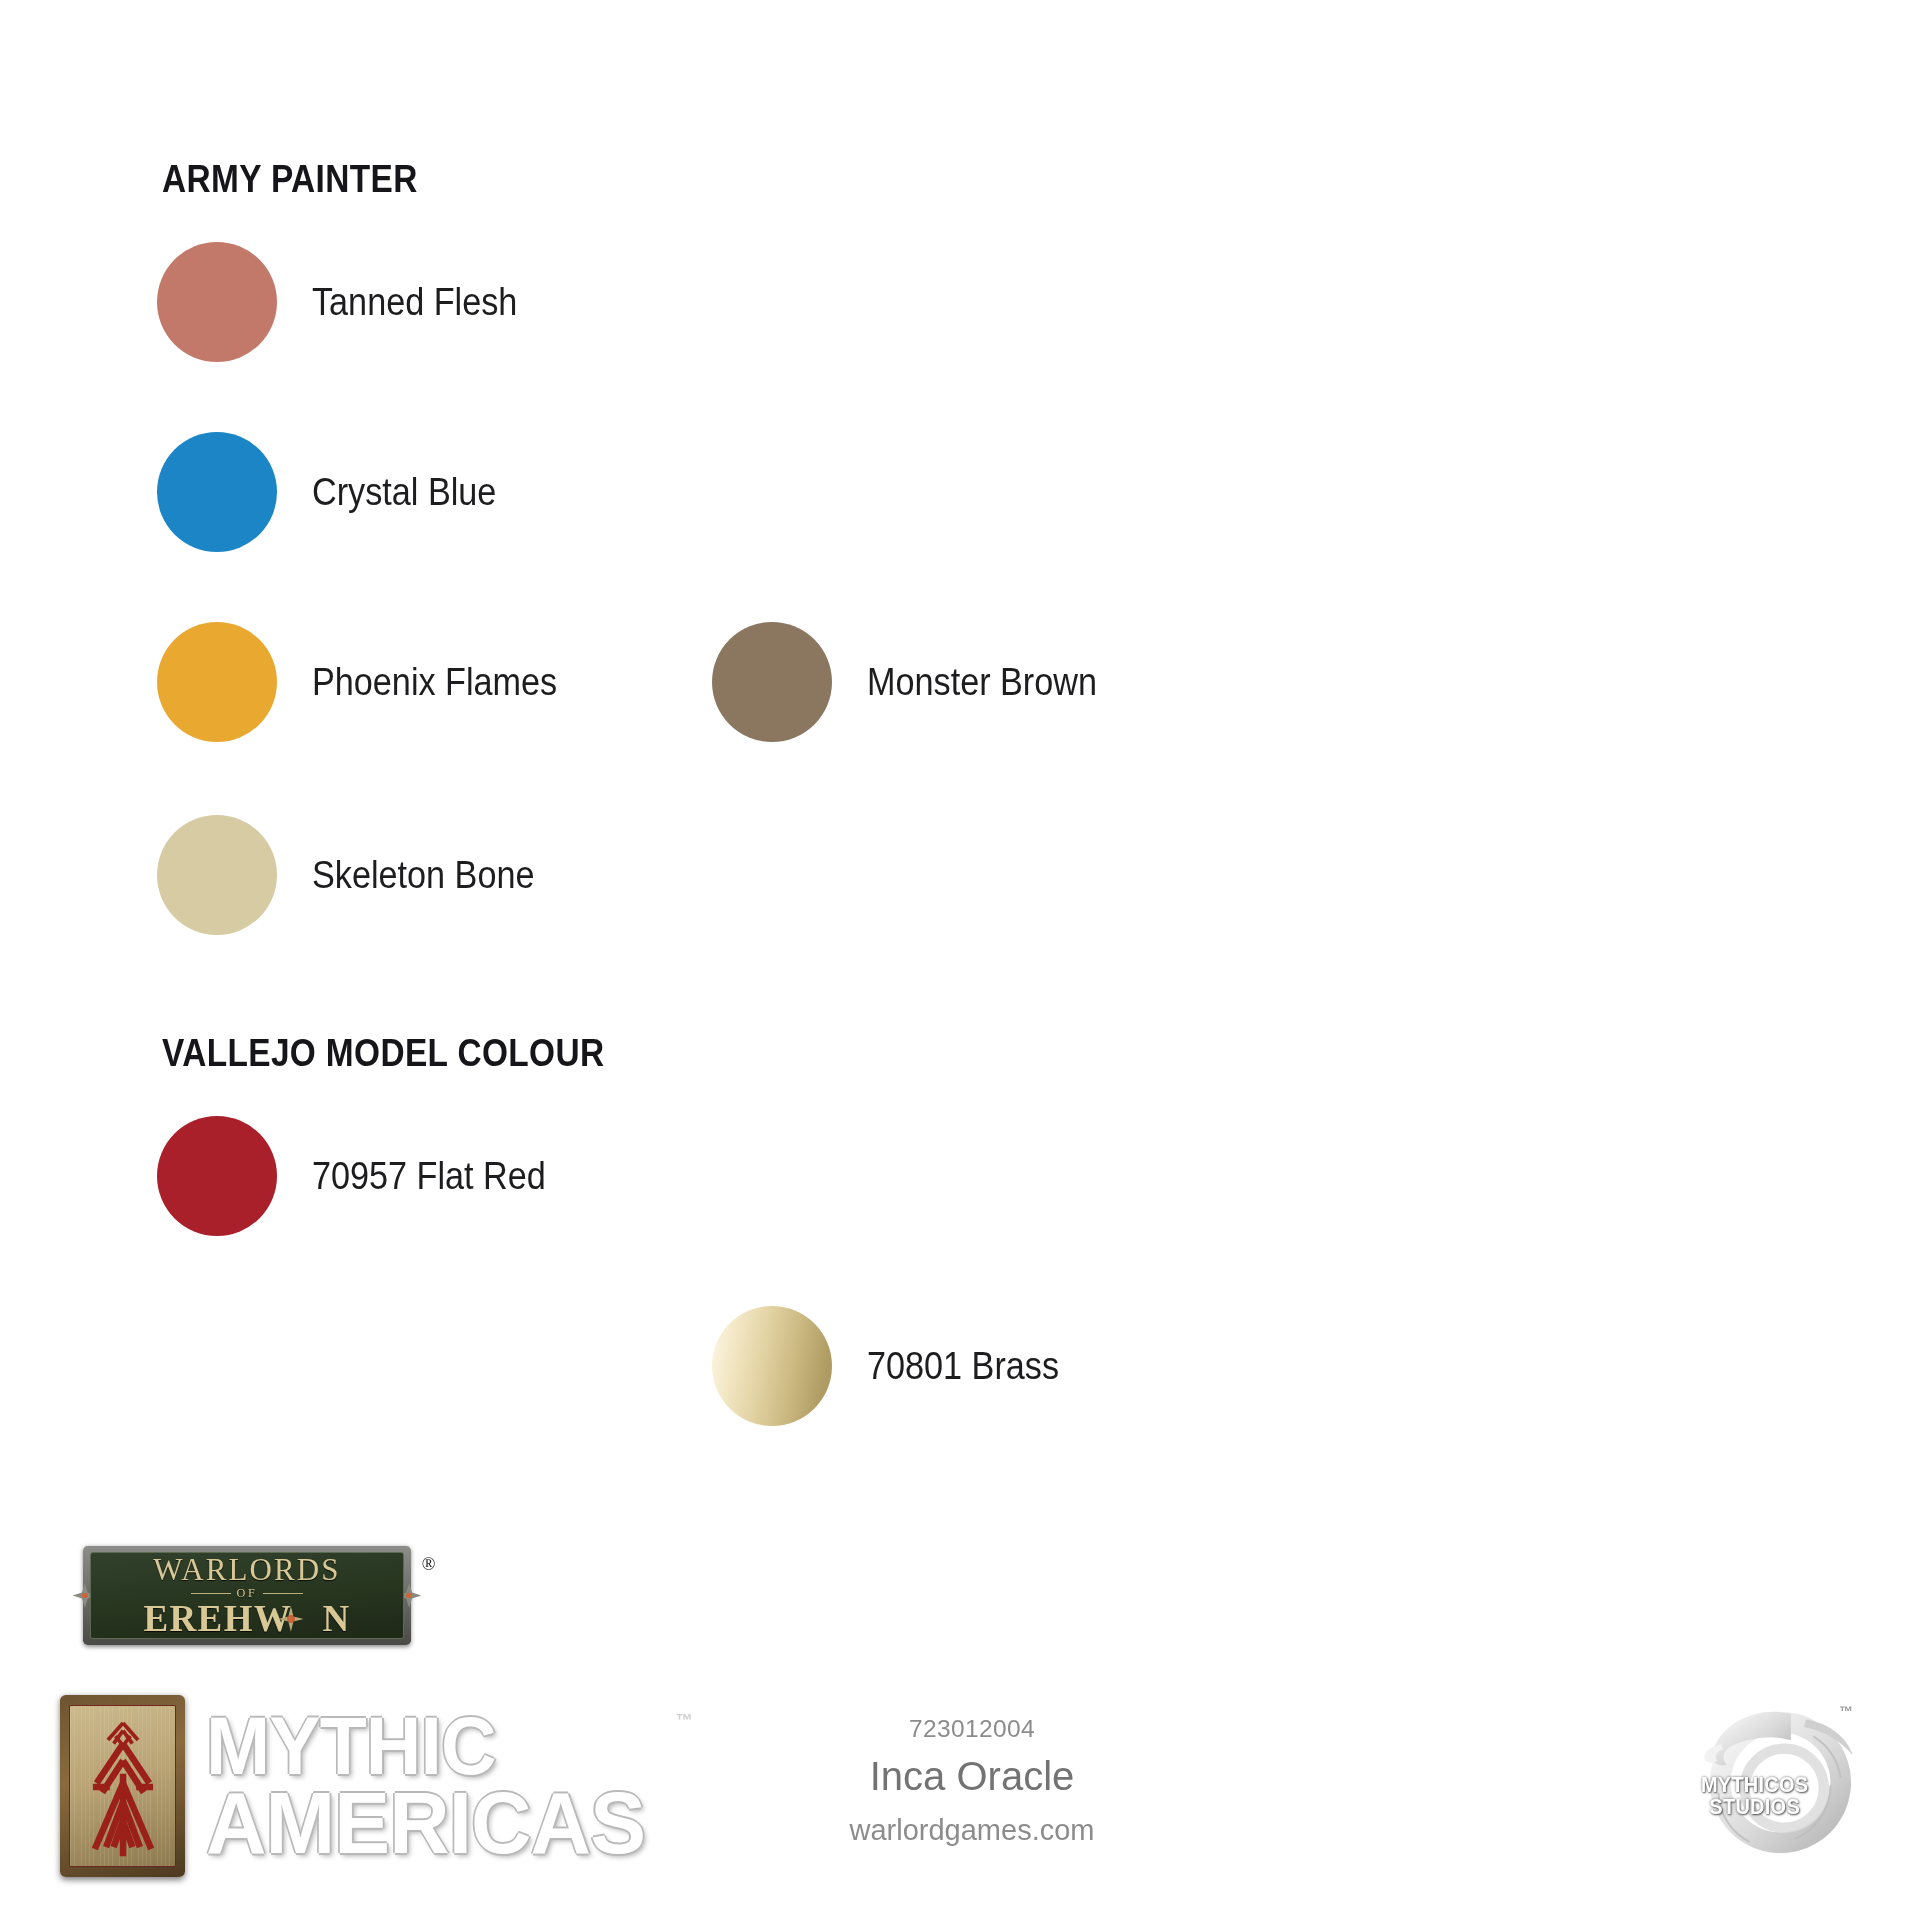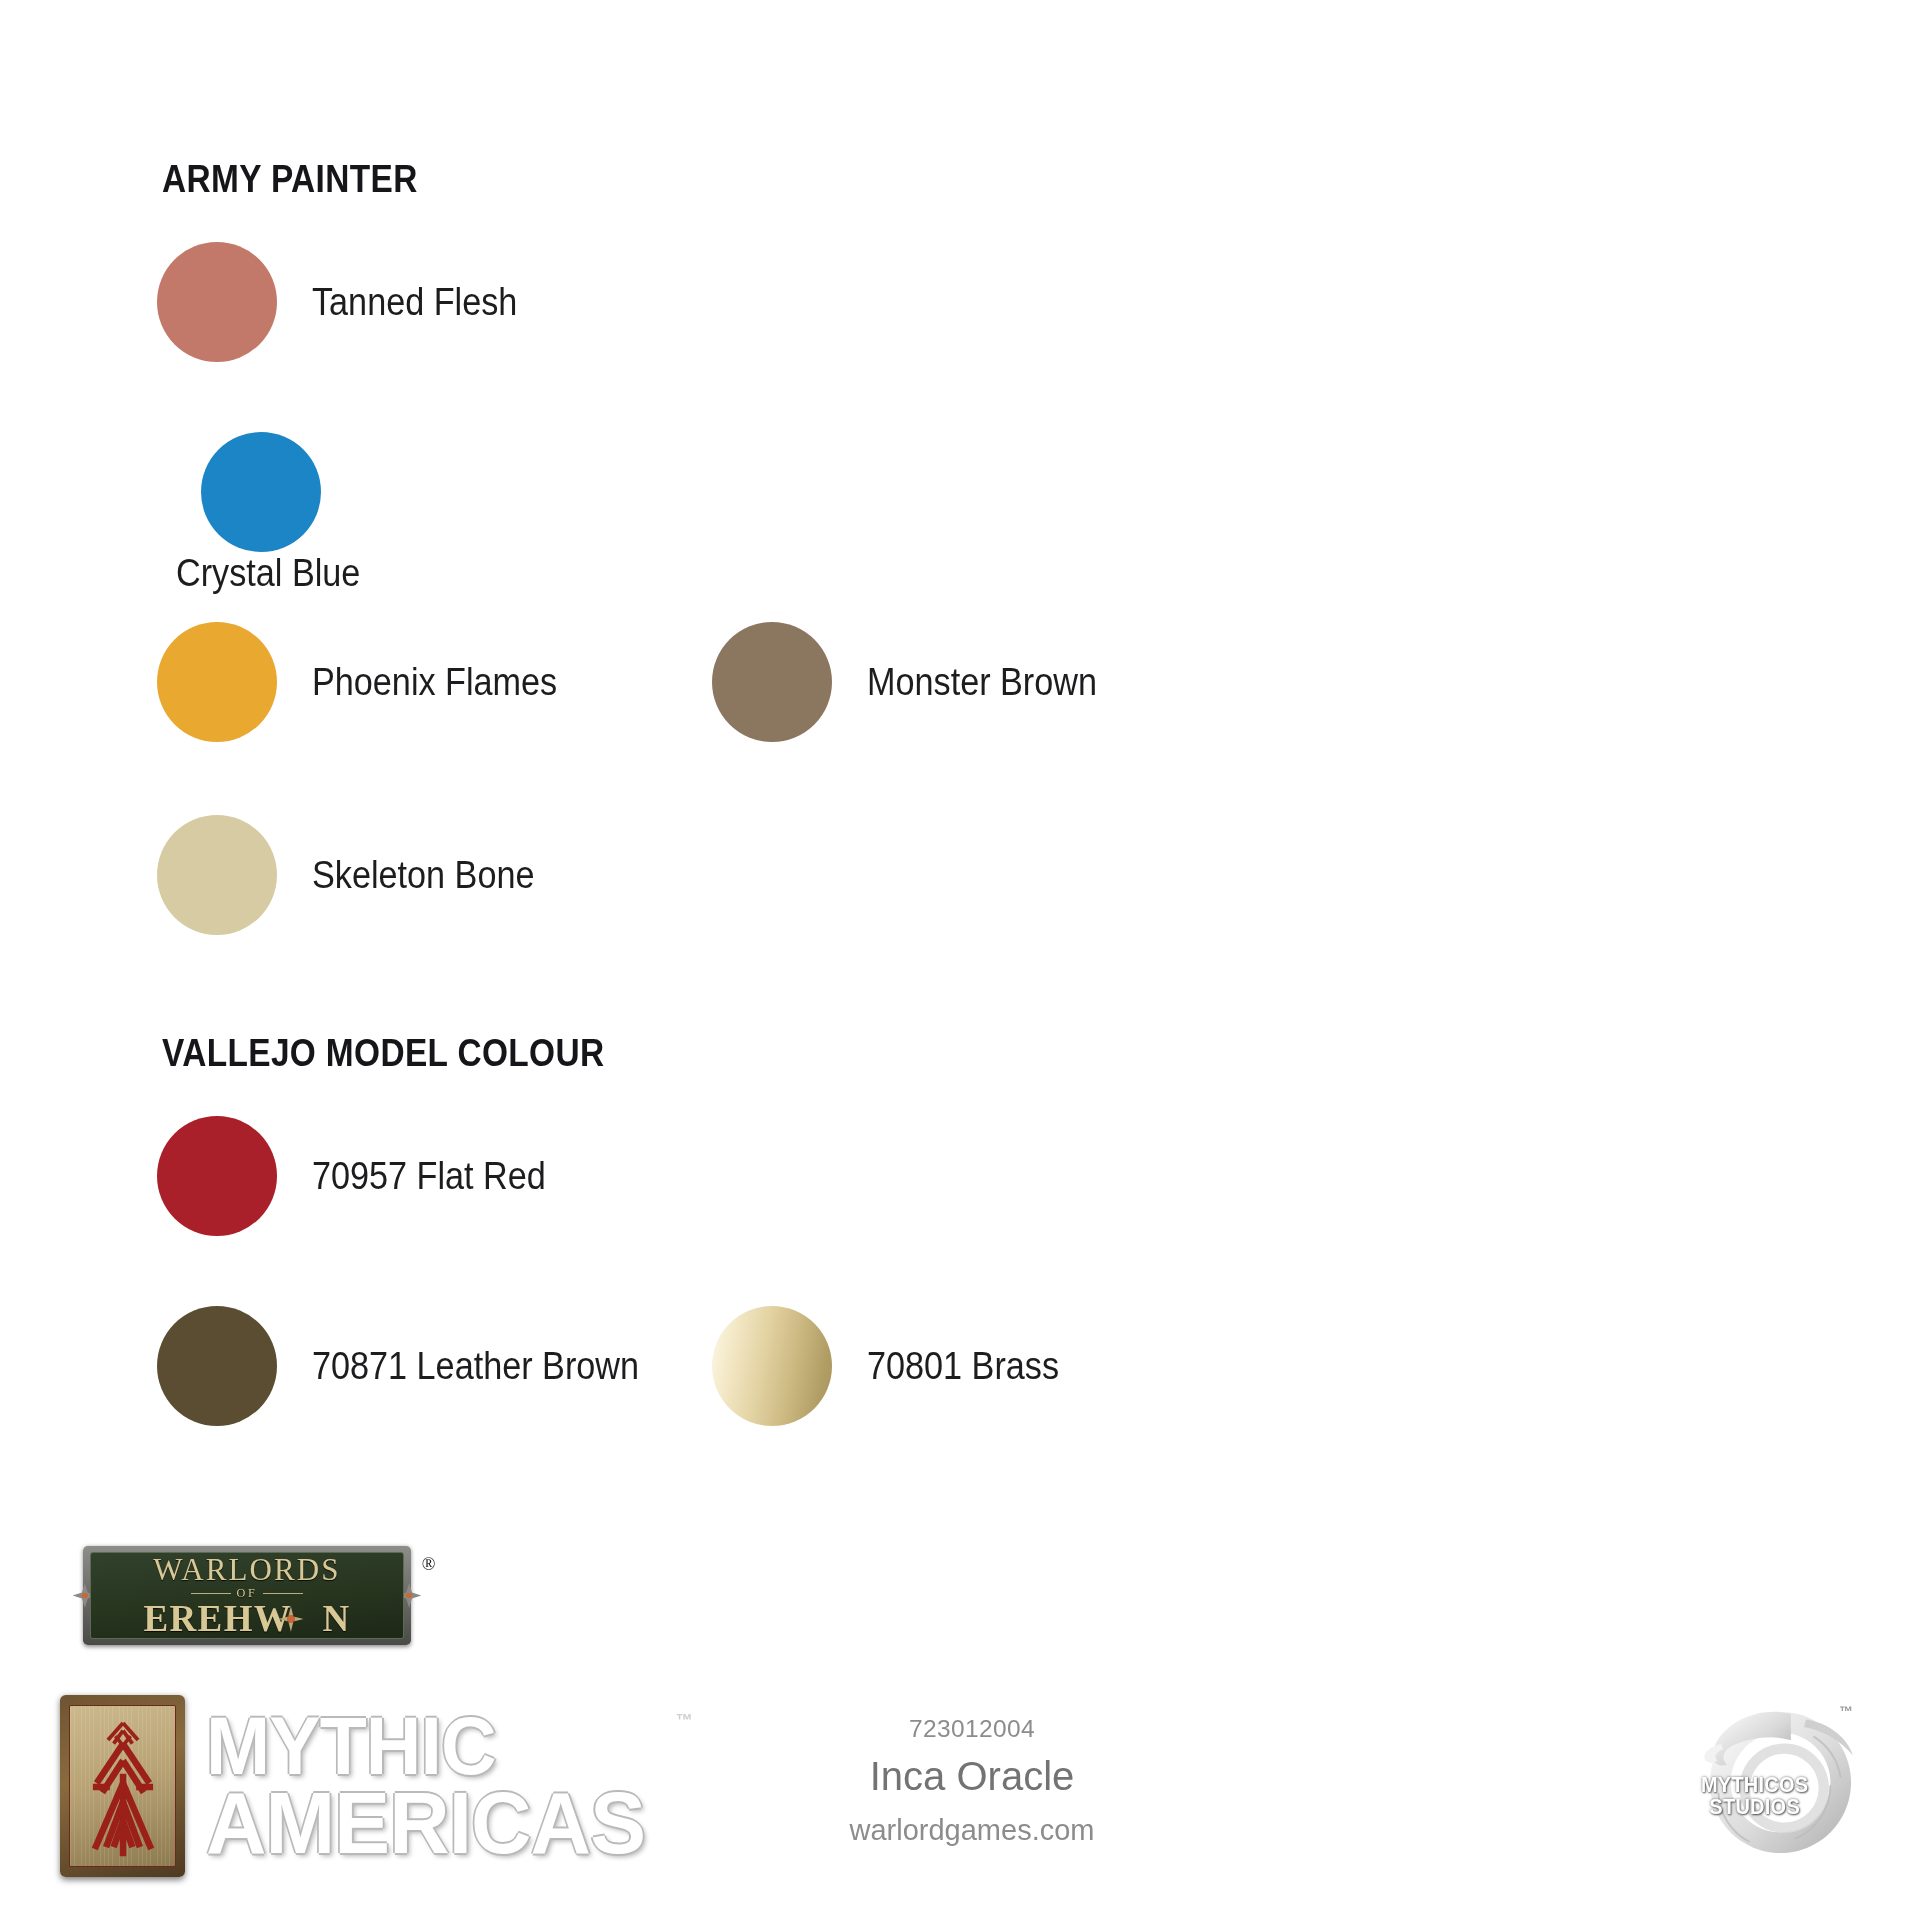--- a/index.html
+++ b/index.html
@@ -214,21 +214,21 @@
 
 <div id="page">
 
   <div class="section-heading" style="left:162px; top:158px;">ARMY PAINTER</div>
 
   <div class="swatch-row" style="left:157px; top:242px;">
     <div class="swatch" style="background:#c2796a;"></div>
     <div class="swatch-label">Tanned Flesh</div>
   </div>
 
-  <div class="swatch-row" style="left:141px; top:432px;flex-direction:column;">
+  <div class="swatch-row" style="left:157px; top:432px;">
     <div class="swatch" style="background:#1b85c5;"></div>
     <div class="swatch-label">Crystal Blue</div>
   </div>
 
   <div class="swatch-row" style="left:157px; top:622px;">
     <div class="swatch" style="background:#e9a830;"></div>
     <div class="swatch-label">Phoenix Flames</div>
   </div>
   <div class="swatch-row" style="left:712px; top:622px;">
     <div class="swatch" style="background:#8b7660;"></div>
@@ -240,24 +240,20 @@
     <div class="swatch-label">Skeleton Bone</div>
   </div>
 
   <div class="section-heading" style="left:162px; top:1032px;">VALLEJO MODEL COLOUR</div>
 
   <div class="swatch-row" style="left:157px; top:1116px;">
     <div class="swatch" style="background:#a9202a;"></div>
     <div class="swatch-label">70957 Flat Red</div>
   </div>
 
-  <div class="swatch-row" style="left:157px; top:1306px;">
-    <div class="swatch" style="background:#5a4d32;"></div>
-    <div class="swatch-label">70871 Leather Brown</div>
-  </div>
   <div class="swatch-row" style="left:712px; top:1306px;">
     <div class="swatch" style="background:linear-gradient(100deg,#fdf8e9 0%,#f4e9c8 18%,#e3d3a3 42%,#cbb881 66%,#b09d64 88%,#a8935c 100%);"></div>
     <div class="swatch-label">70801 Brass</div>
   </div>
 
   <div id="erehwon-logo">
     <div class="plaque-outer"></div>
     <div class="plaque-wing left"></div>
     <div class="plaque-wing right"></div>
     <div class="plaque-inner"></div>

